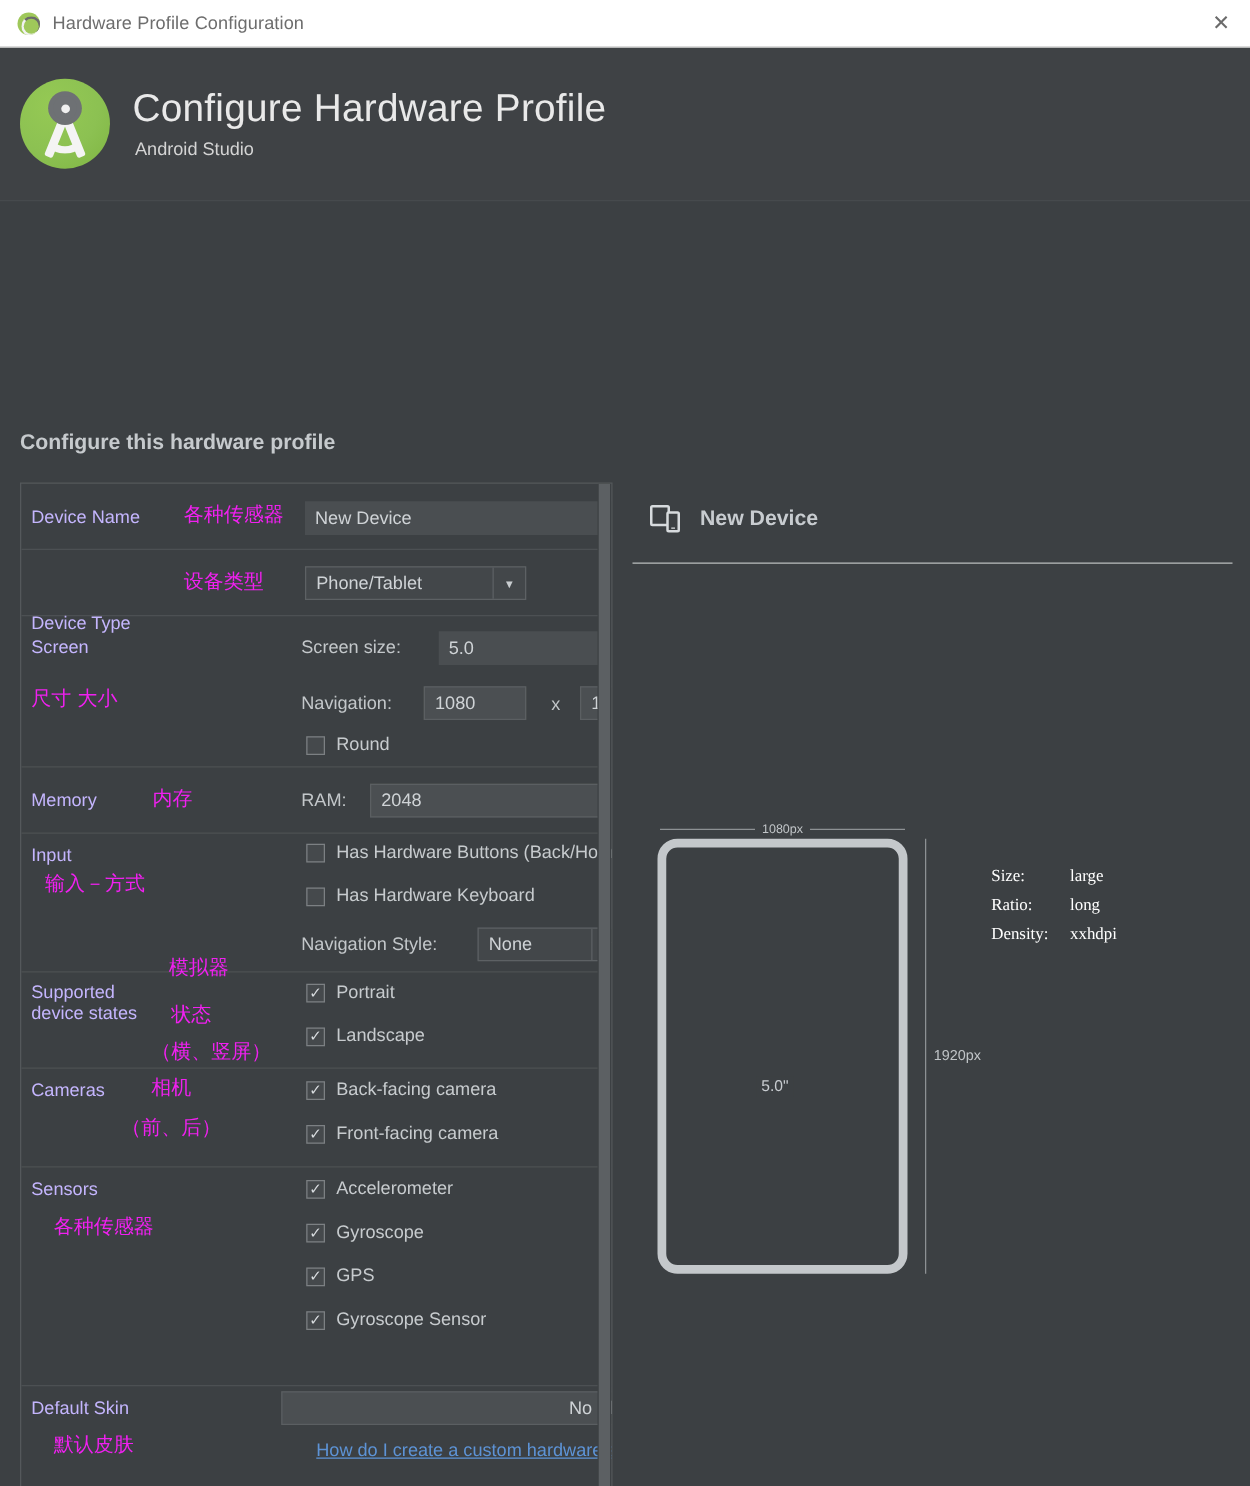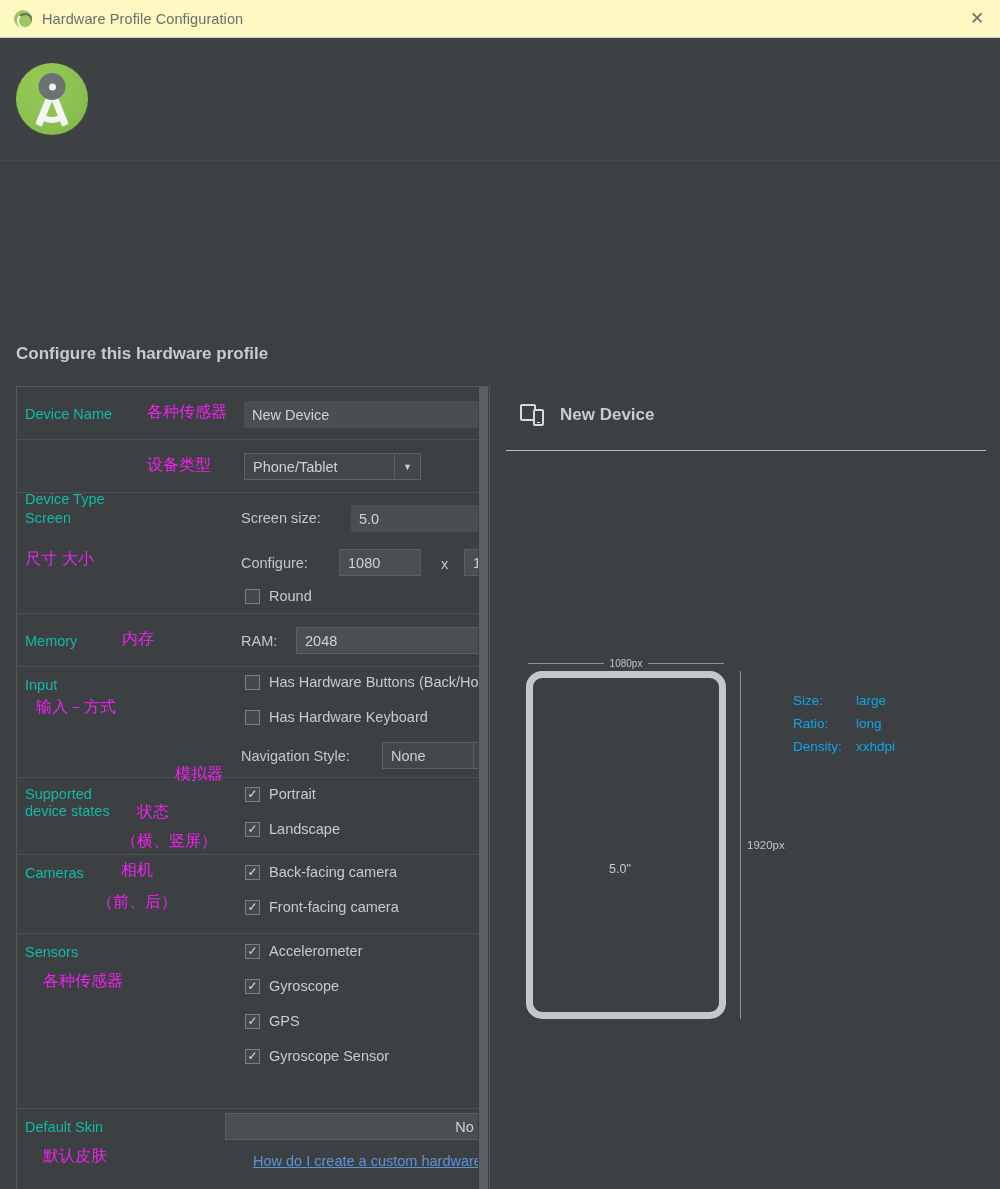--- a/index.html
+++ b/index.html
@@ -6,21 +6,21 @@
   html, body {
     width: 1000px; height: 1189px;
     font-family: "Liberation Sans", sans-serif;
     background: #3c4043;
     overflow: hidden;
   }
 
   
   .titlebar {
     height: 38px; width: 1000px;
-    background: #fef9c3;
+    background: #ffffff;
     border-bottom: 1px solid #cfcfcf;
     display: flex; align-items: center;
     position: relative;
   }
   .titlebar-icon {
     width: 18px; height: 18px; margin-left: 14px; margin-right: 10px;
     border-radius: 50%;
     background: #9fc85a;
     position: relative; flex: none;
     overflow: hidden;
@@ -115,21 +115,21 @@
     overflow: hidden;
   }
   .row {
     position: relative;
     border-bottom: 1px solid #4c5053;
     padding: 0;
   }
   .row.last { border-bottom: none; }
   .lbl {
     position: absolute; left: 8px;
-    font-size: 14.5px; color: #14b8a6;
+    font-size: 14.5px; color: #c4b5fd;
     white-space: nowrap;
   }
   .sublbl {
     position: absolute;
     font-size: 14.5px; color: #c3c7ca; white-space: nowrap;
   }
   .cn {
     position: absolute;
     color: #f020f0; font-size: 16px; white-space: nowrap;
     font-family: "DejaVu Sans", sans-serif;
@@ -243,41 +243,45 @@
   .dev-sidedim {
     position: absolute; left: 214px; top: 0px;
     height: 348px; display: flex; align-items: center;
   }
   .dev-sidedim .vline { width: 1px; height: 348px; background: #8d9194; }
   .dev-sidedim .val {
     font-size: 11.5px; color: #c0c4c7; margin-left: 6px; white-space: nowrap;
   }
   .spec-table {
     position: absolute; left: 793px; top: 528px;
-    font-size: 13.5px; color: #0ea5e9; line-height: 23px;
+    font-size: 13.5px; color: #ffffff; line-height: 23px; font-family: Liberation Serif, serif;
   }
   .spec-table .srow { display: flex; }
   .spec-table .sk { width: 63px; }
 </style>
 </head>
 <body>
 
 <div class="titlebar">
   <div class="titlebar-icon"></div>
   <div class="titlebar-title">Hardware Profile Configuration</div>
   <div class="titlebar-close">✕</div>
 </div>
 
 <div class="banner">
   <div class="as-logo">
     <div class="leg l"></div>
     <div class="leg r"></div>
     <div class="arc"></div>
     <div class="compass-head"></div>
   </div>
+  <div class="banner-texts">
+    <div class="banner-title">Configure Hardware Profile</div>
+    <div class="banner-sub">Android Studio</div>
+  </div>
 </div>
 
 <div class="body">
 
   <div class="section-title">Configure this hardware profile</div>
 
   <div class="form-panel">
 
     <div class="row" style="height:53px;">
       <div class="lbl" style="top:19px;">Device Name</div>
@@ -298,21 +302,21 @@
 
     <div class="row" style="height:121px;">
       <div class="lbl" style="top:17px;">Screen</div>
       <div class="cn" style="left:8px; top:56px;">尺寸  大小</div>
 
       <div class="sublbl" style="left:224px; top:17px;">Screen size:</div>
       <div class="txtfield flat" style="left:334px; top:12px; width:155px;">
         <span>5.0</span>
       </div>
 
-      <div class="sublbl" style="left:224px; top:62px;">Configure:</div>
+      <div class="sublbl" style="left:224px; top:62px;">Navigation:</div>
       <div class="txtfield" style="left:322px; top:56px; width:82px;">
         <span>1080</span>
       </div>
       <div class="sublbl" style="left:424px; top:63px;">x</div>
       <div class="txtfield" style="left:447px; top:56px; width:82px;">
         <span>1920</span>
       </div>
 
       <div class="chk" style="left:228px; top:95px;">
         <span class="box empty">✓</span>
@@ -345,21 +349,21 @@
       <div class="sublbl" style="left:224px; top:81px;">Navigation Style:</div>
       <div class="combo" style="left:365px; top:75px; width:118px;">
         <span class="ctext">None</span>
         <span class="carrow">▼</span>
       </div>
     </div>
 
     <div class="row" style="height:77px;">
       <div class="lbl" style="top:8px;">Supported</div>
       <div class="lbl" style="top:25px;">device states</div>
-      <div class="cn" style="left:118px; top:-14px;margin-left:40px;">模拟器</div>
+      <div class="cn" style="left:118px; top:-14px;">模拟器</div>
       <div class="cn" style="left:120px; top:24px;">状态</div>
       <div class="cn" style="left:104px; top:53px;">（横、竖屏）</div>
 
       <div class="chk" style="left:228px; top:8px;">
         <span class="box">✓</span>
         <span>Portrait</span>
       </div>
       <div class="chk" style="left:228px; top:43px;">
         <span class="box">✓</span>
         <span>Landscape</span>

